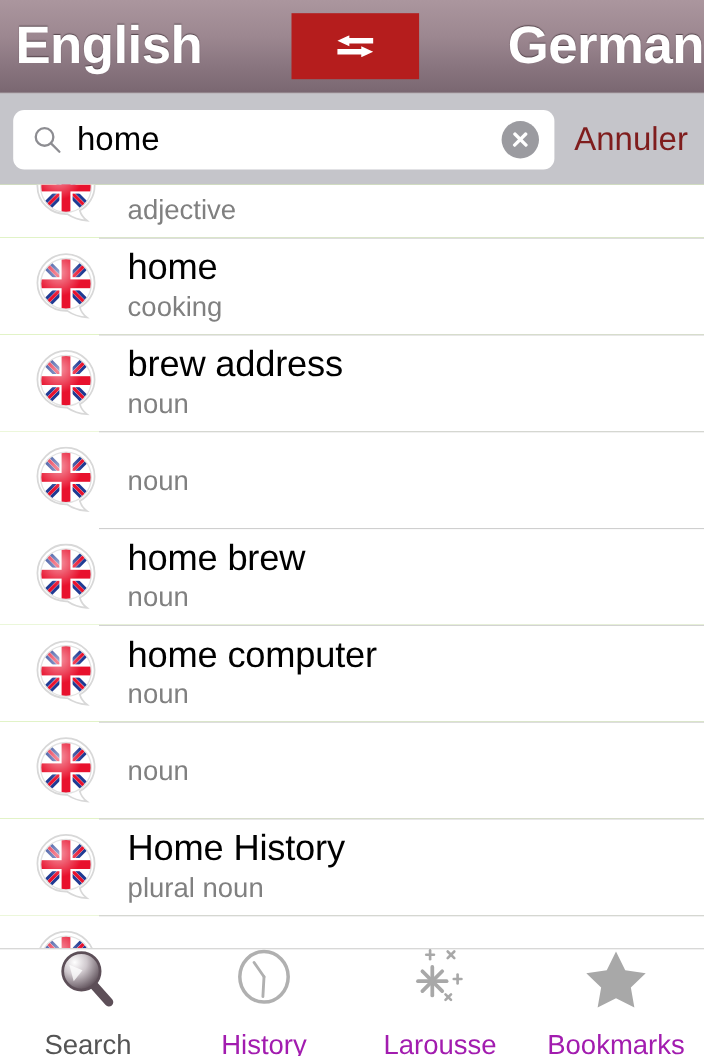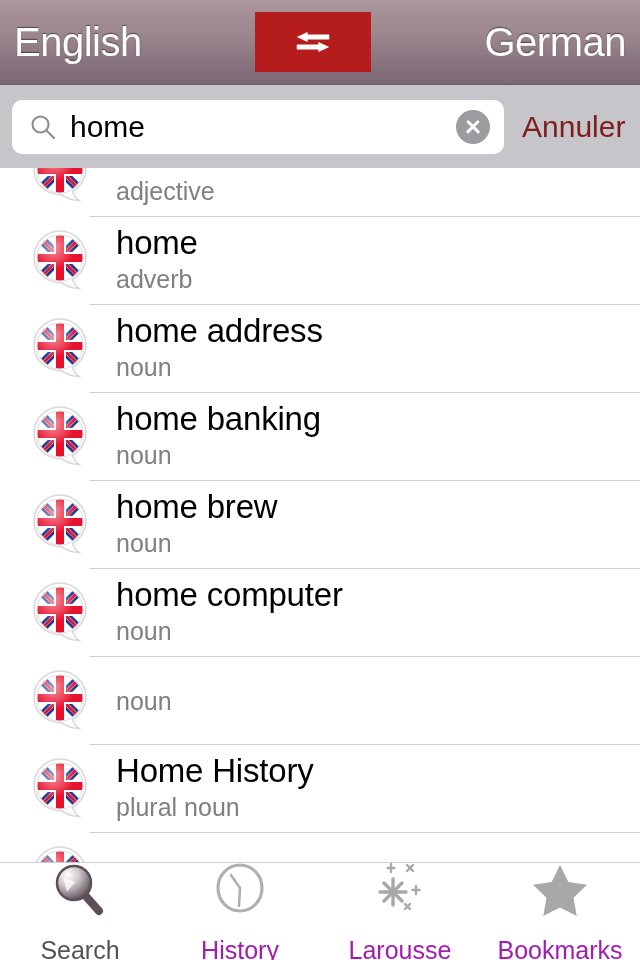--- a/index.html
+++ b/index.html
@@ -13,26 +13,26 @@
   #app { position:relative; width:640px; height:960px; overflow:hidden; background:#fff; }
 
   
   .header {
     position:absolute; top:0; left:0; width:640px; height:85px;
     background:linear-gradient(to bottom,#ab969e 0%,#9c8790 40%,#8a7680 70%,#7a6771 100%);
     border-bottom:1px solid #6d5c66;
     display:flex; align-items:center; justify-content:space-between;
   }
   .lang {
-    font-size:40px; font-weight:normal; color:#ffffff;
+    font-size:48px; font-weight:bold; color:#ffffff;
     text-shadow:0 -1px 1px rgba(70,55,62,.85);
     letter-spacing:-0.5px; line-height:1;
   }
   .lang.left  { margin-left:14px; }
-  .lang.right { margin-right:14px; }
+  .lang.right { }
 
   .swap-btn {
     width:116px; height:60px; background:#b51d1d;
     display:flex; flex-direction:column; align-items:center; justify-content:center;
     gap:5px; cursor:pointer; flex:0 0 auto;
   }
   .arrow-row { width:78px; height:20px; position:relative; }
 
   
   .searchbar {
@@ -141,38 +141,37 @@
             <div class="headword">home</div>
             <div class="pos">adjective</div>
           </div>
         </div>
         <div class="row">
           <div class="flag-wrap"><svg width="60" height="60" viewBox="0 0 60 60">
               <use href="#uk-bubble"></use>
             </svg></div>
           <div class="row-texts">
             <div class="headword">home</div>
-            <div class="pos">adverb</div>
-          </div>
-        </div>
-        <div class="row">
-          <div class="flag-wrap"><svg width="60" height="60" viewBox="0 0 60 60">
-              <use href="#uk-bubble"></use>
-            </svg></div>
-          <div class="row-texts">
-            <div class="headword">home address</div>
-            <div class="pos">noun</div>
-          </div>
-        </div>
-        <div class="row">
-          <div class="flag-wrap"><svg width="60" height="60" viewBox="0 0 60 60">
-              <use href="#uk-bubble"></use>
-            </svg></div>
-          <div class="row-texts">
-            <div class="headword">home banking</div>
+            <div class="pos">cooking</div>
+          </div>
+        </div>
+        <div class="row">
+          <div class="flag-wrap"><svg width="60" height="60" viewBox="0 0 60 60">
+              <use href="#uk-bubble"></use>
+            </svg></div>
+          <div class="row-texts">
+            <div class="headword">brew address</div>
+            <div class="pos">noun</div>
+          </div>
+        </div>
+        <div class="row">
+          <div class="flag-wrap"><svg width="60" height="60" viewBox="0 0 60 60">
+              <use href="#uk-bubble"></use>
+            </svg></div>
+          <div class="row-texts">
             <div class="pos">noun</div>
           </div>
         </div>
         <div class="row">
           <div class="flag-wrap"><svg width="60" height="60" viewBox="0 0 60 60">
               <use href="#uk-bubble"></use>
             </svg></div>
           <div class="row-texts">
             <div class="headword">home brew</div>
             <div class="pos">noun</div>

